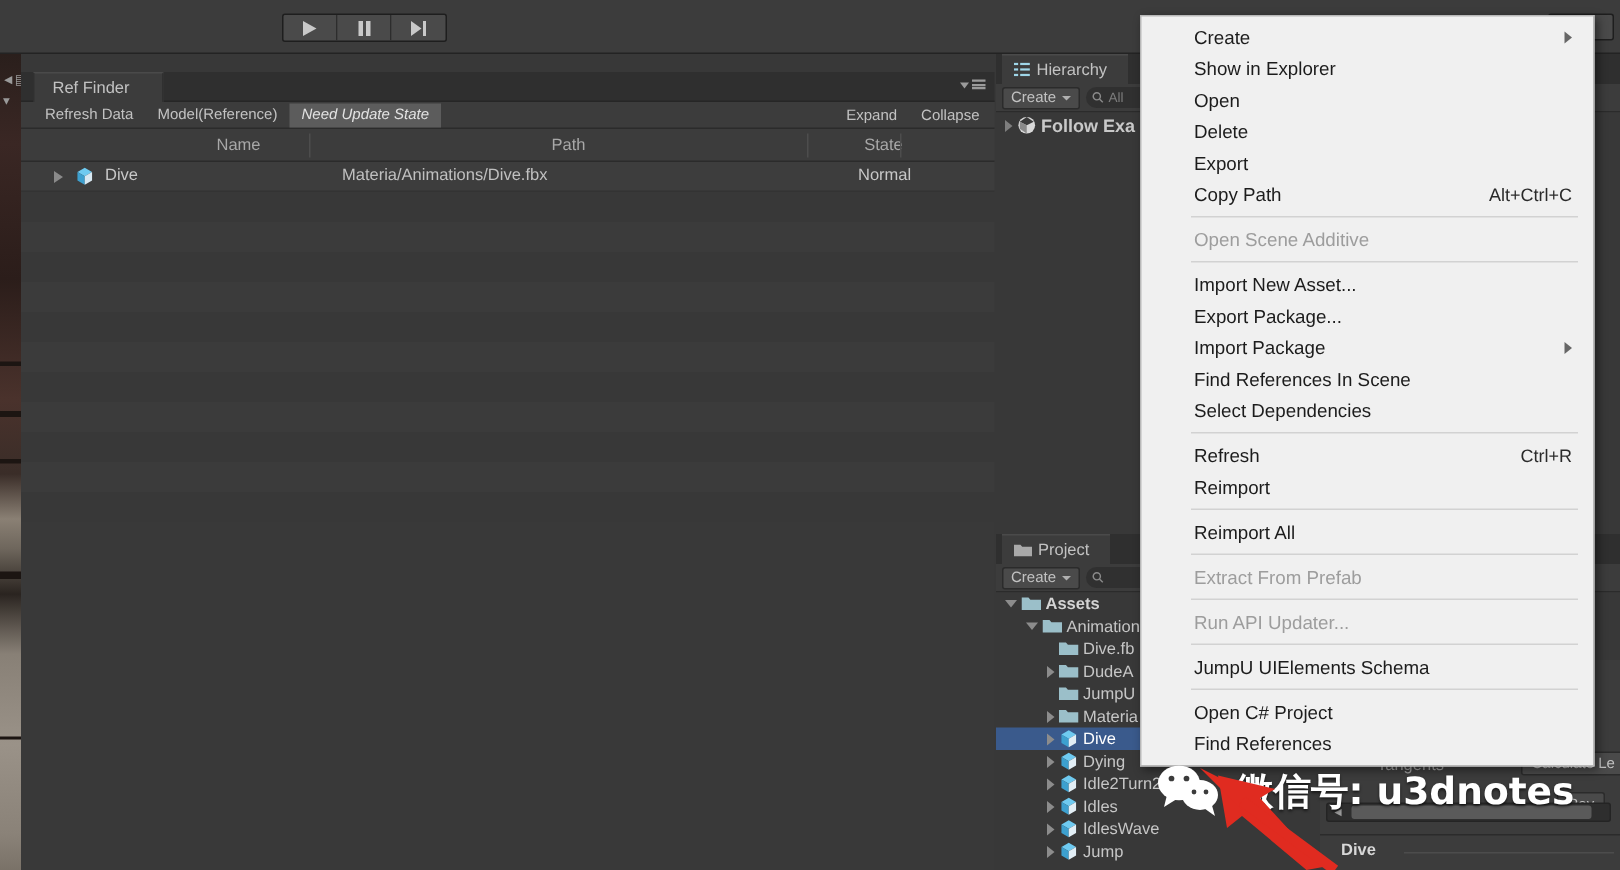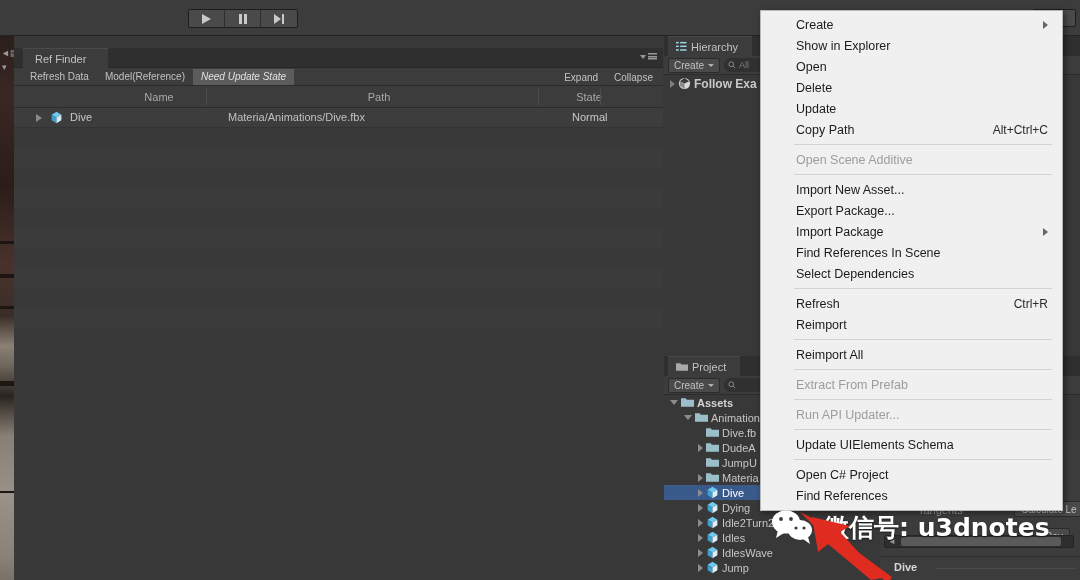--- a/index.html
+++ b/index.html
@@ -551,21 +551,21 @@
       <div class="mi">
         <span>Show in Explorer</span>
       </div>
       <div class="mi">
         <span>Open</span>
       </div>
       <div class="mi">
         <span>Delete</span>
       </div>
       <div class="mi">
-        <span>Update</span>
+        <span>Export</span>
       </div>
       <div class="mi">
         <span>Copy Path</span>
         <span class="sc">Alt+Ctrl+C</span>
       </div>
       <div class="msep"></div>
       <div class="mi disabled">
         <span>Open Scene Additive</span>
       </div>
       <div class="msep"></div>
@@ -600,21 +600,21 @@
       <div class="msep"></div>
       <div class="mi disabled">
         <span>Extract From Prefab</span>
       </div>
       <div class="msep"></div>
       <div class="mi disabled">
         <span>Run API Updater...</span>
       </div>
       <div class="msep"></div>
       <div class="mi">
-        <span>Update UIElements Schema</span>
+        <span>JumpU UIElements Schema</span>
       </div>
       <div class="msep"></div>
       <div class="mi">
         <span>Open C# Project</span>
       </div>
       <div class="mi">
         <span>Find References</span>
       </div>
     </div>
 

